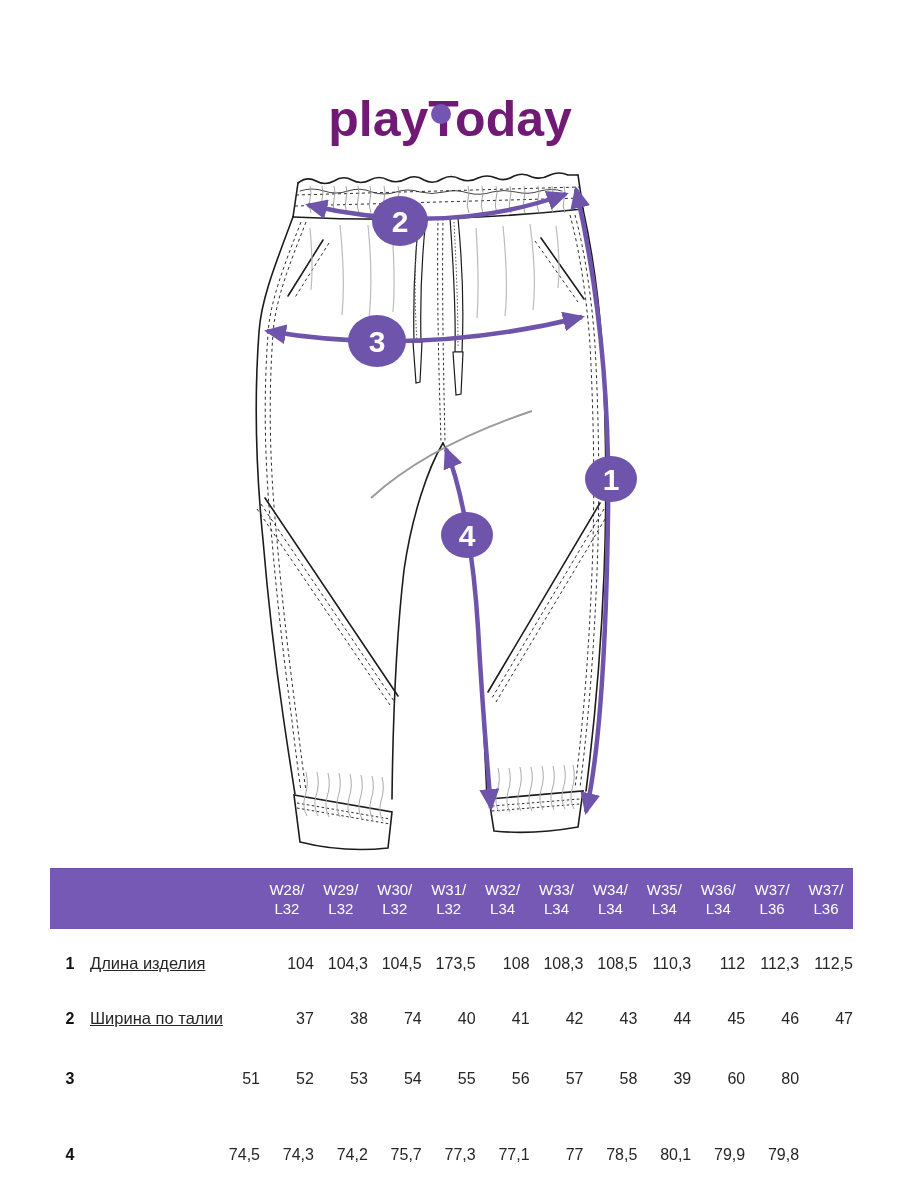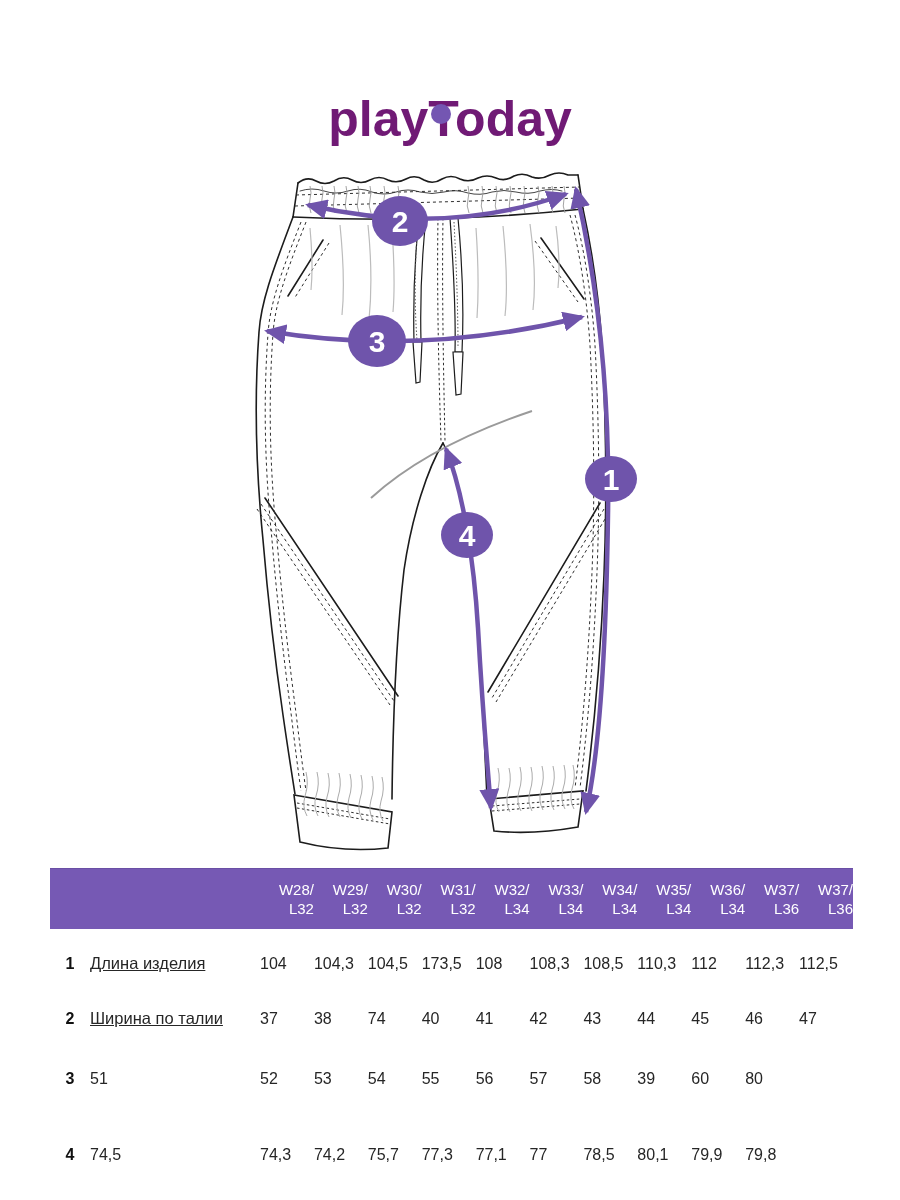--- a/index.html
+++ b/index.html
@@ -12,29 +12,29 @@
   .logo-dot{position:absolute;left:431px;top:104px;width:20px;height:20px;border-radius:50%;
         background:#7456b2;}
 
   
   .sketch{position:absolute;left:0;top:0;}
 
   
   .size-table{position:absolute;left:50px;top:868px;width:803px;}
   .tgrid{display:grid;grid-template-columns:40px 170px repeat(11,1fr);align-items:center;}
   .thead{background:#7659b4;height:60px;border-top:1px solid #6a4fa5;}
-  .hcell{text-align:right;font-size:15px;line-height:1.3;color:#ffffff;}
+  .hcell{text-align:center;font-size:15px;line-height:1.3;color:#ffffff;}
   .hcell span{display:block;}
   .trow{min-height:56px;}
   .trow.r1{padding-top:8px;min-height:54px;}
   .trow.r3{min-height:64px;}
   .trow.r4{min-height:88px;}
   .ncell{text-align:center;font-weight:700;font-size:16px;color:#111;}
   .lcell{font-size:16.5px;line-height:1.28;white-space:pre-line;padding-right:4px;text-decoration:underline;}
-  .vcell{text-align:left;font-size:16px;}
+  .vcell{text-align:right;font-size:16px;}
 </style>
 </head>
 <body>
 
 <div class="page">
 
   <div class="logo">playToday</div>
   <div class="logo-dot"></div>
 
   <svg class="sketch" width="900" height="866" viewBox="0 0 900 866" xmlns="http://www.w3.org/2000/svg">

